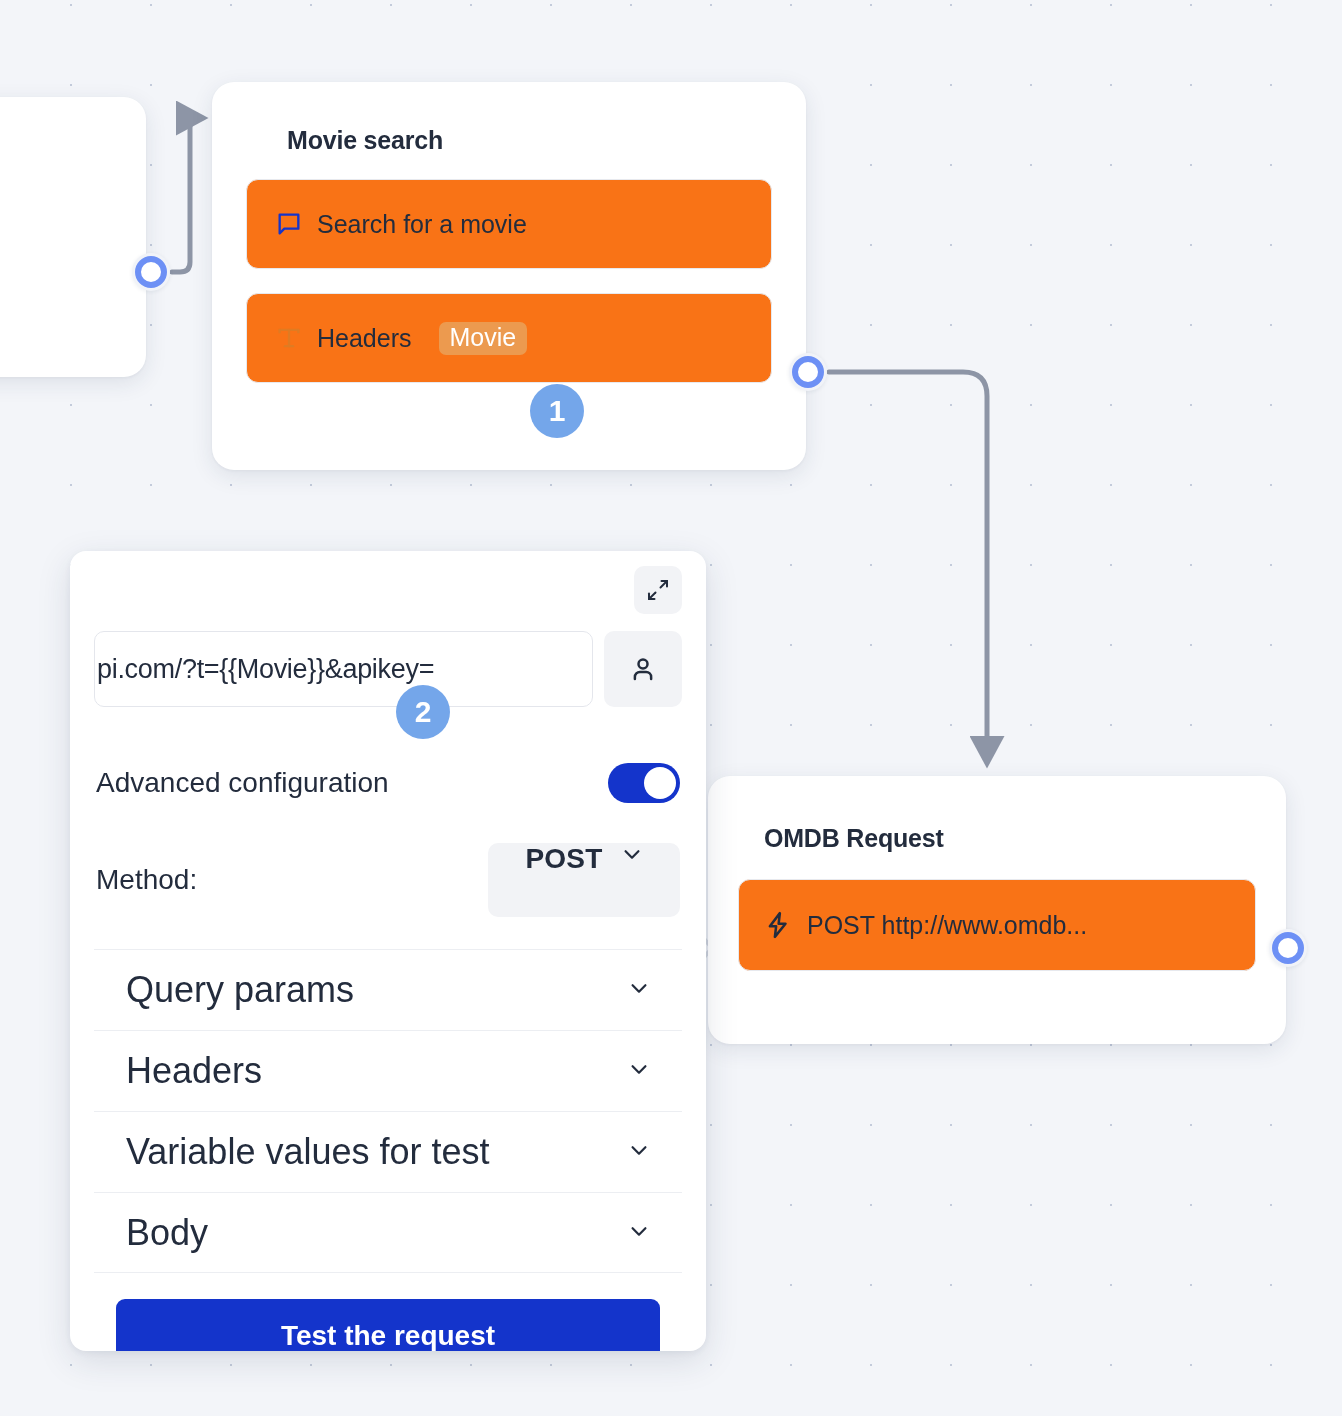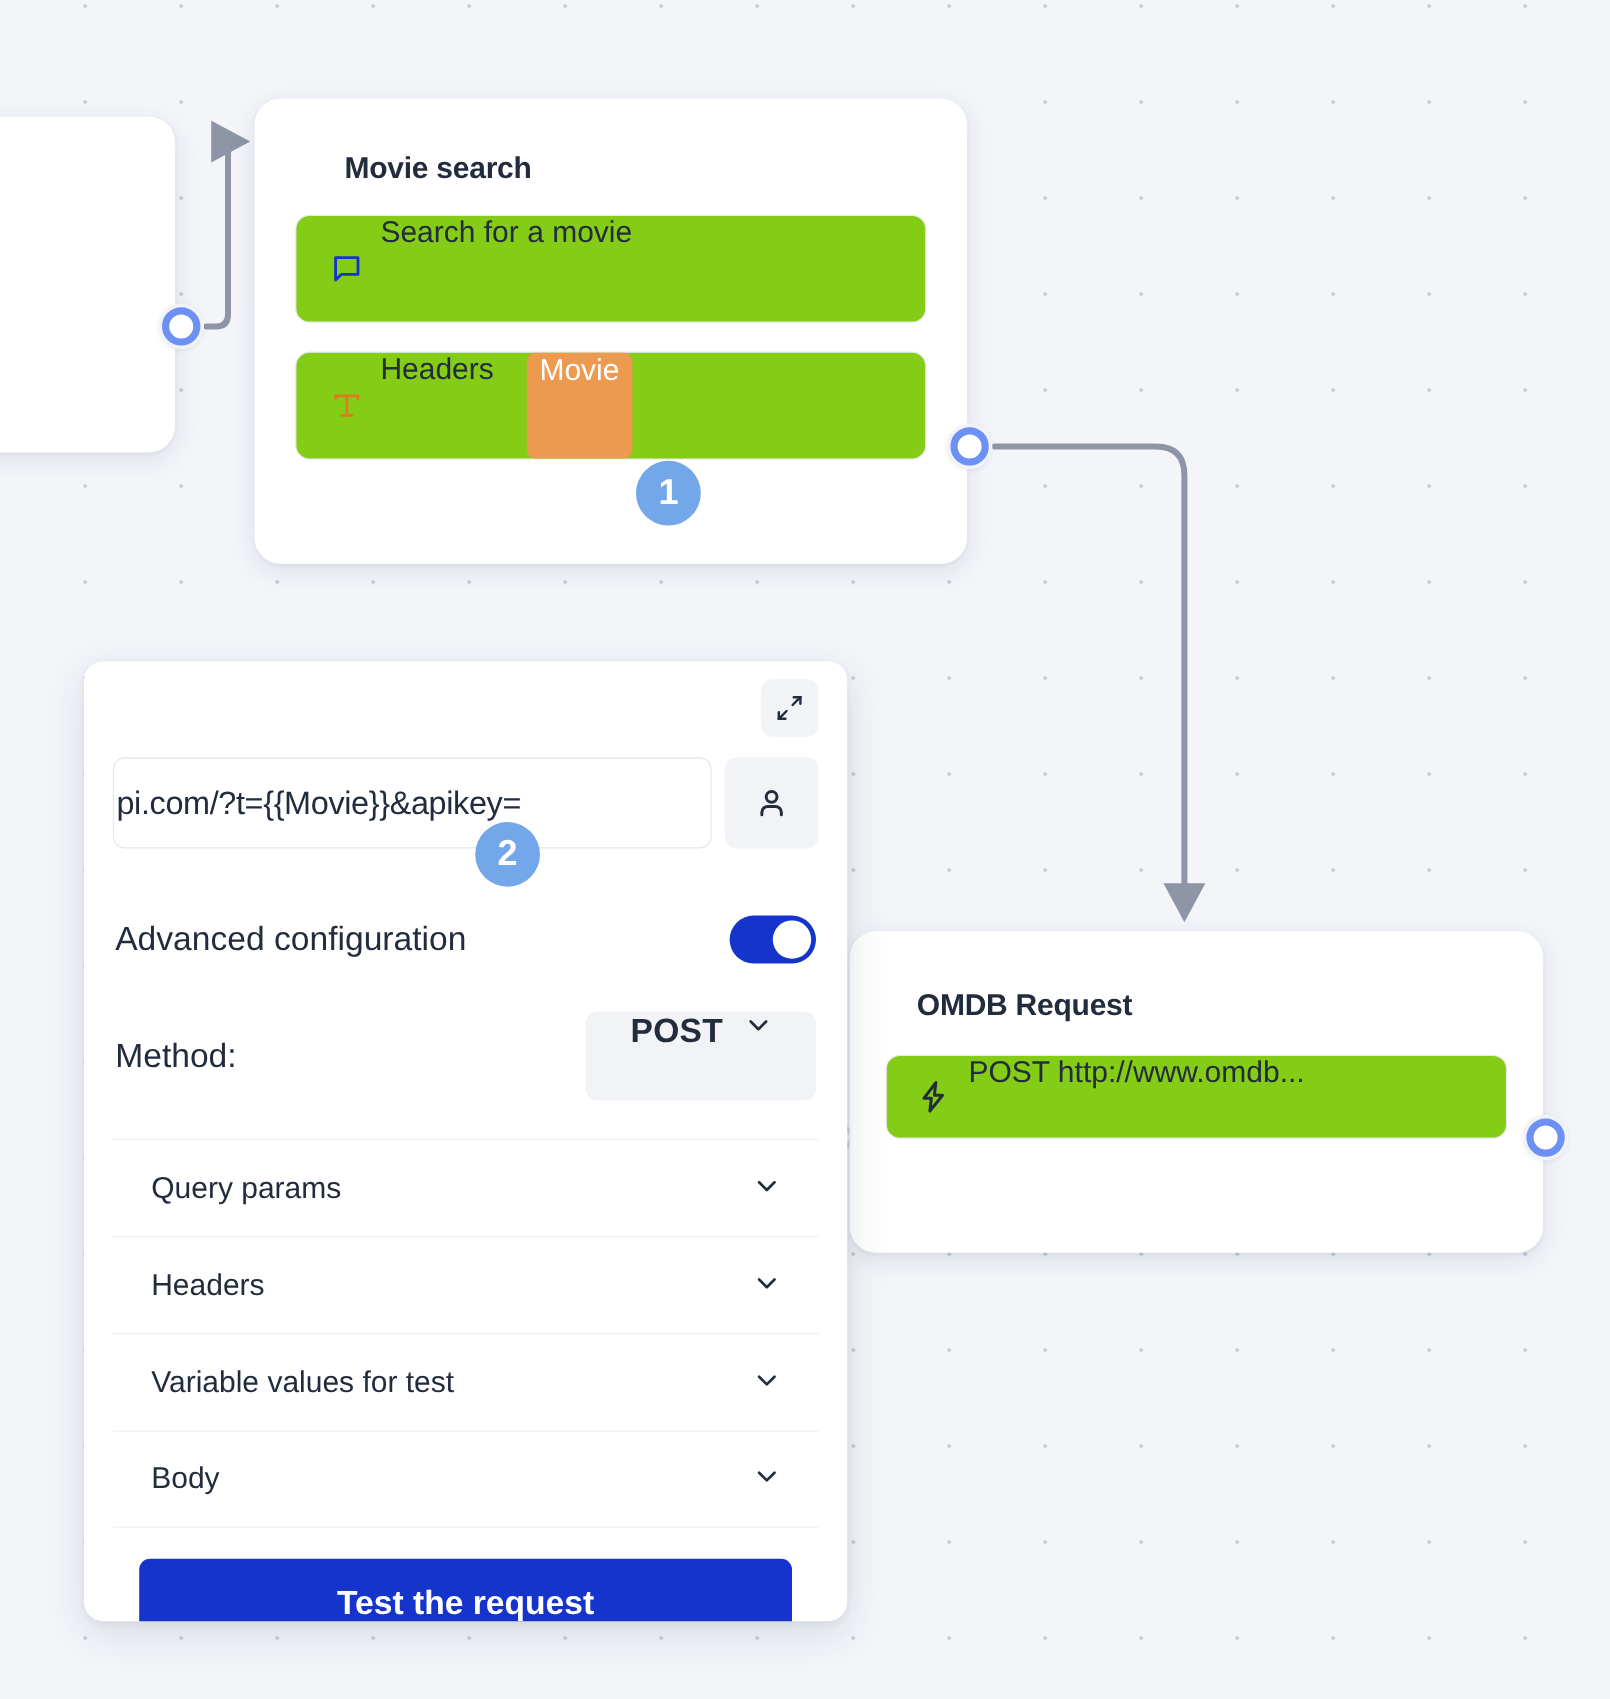--- a/index.html
+++ b/index.html
@@ -42,24 +42,25 @@
   }
 
   .node-title {
     font-size: 25px;
     font-weight: 700;
     letter-spacing: -0.2px;
     color: #232c3d;
   }
 
   .node-row {
-    background: #84cc16;
+    background: #f97316;
     border: 1px solid #e7e9ee;
     border-radius: 12px;
     display: flex;
+    align-items: center;
     gap: 14px;
     font-size: 25px;
     color: #232c3d;
     position: relative;
   }
 
   .row-icon {
     display: flex;
     align-items: center;
     justify-content: center;
@@ -96,21 +97,21 @@
   
   #node-omdb {
     left: 708px;
     top: 776px;
     width: 578px;
     height: 268px;
     padding: 26px 30px;
   }
   #node-omdb .node-title { margin: 22px 0 0 26px; }
   #node-omdb .node-row {
-    height: 70px;
+    height: 92px;
     margin-top: 26px;
     padding: 0 24px;
     margin-left: 0;
   }
 
   
   #node-partial {
     left: -120px;
     top: 97px;
     width: 266px;
@@ -270,21 +271,21 @@
   .acc-item {
     height: 81px;
     border-top: 1px solid #eceef2;
     display: flex;
     align-items: center;
     justify-content: space-between;
     padding: 0 32px 0 32px;
     cursor: pointer;
   }
   .acc-item:last-of-type { border-bottom: 1px solid #eceef2; }
-  .acc-label { font-size: 25px; color: #232c3d; }
+  .acc-label { font-size: 36px; color: #232c3d; }
 
   .primary-btn {
     margin: 26px 22px 0 22px;
     width: calc(100% - 44px);
     height: 74px;
     border: none;
     border-radius: 9px;
     background: #1434cb;
     color: #ffffff;
     font-family: "Liberation Sans", sans-serif;

